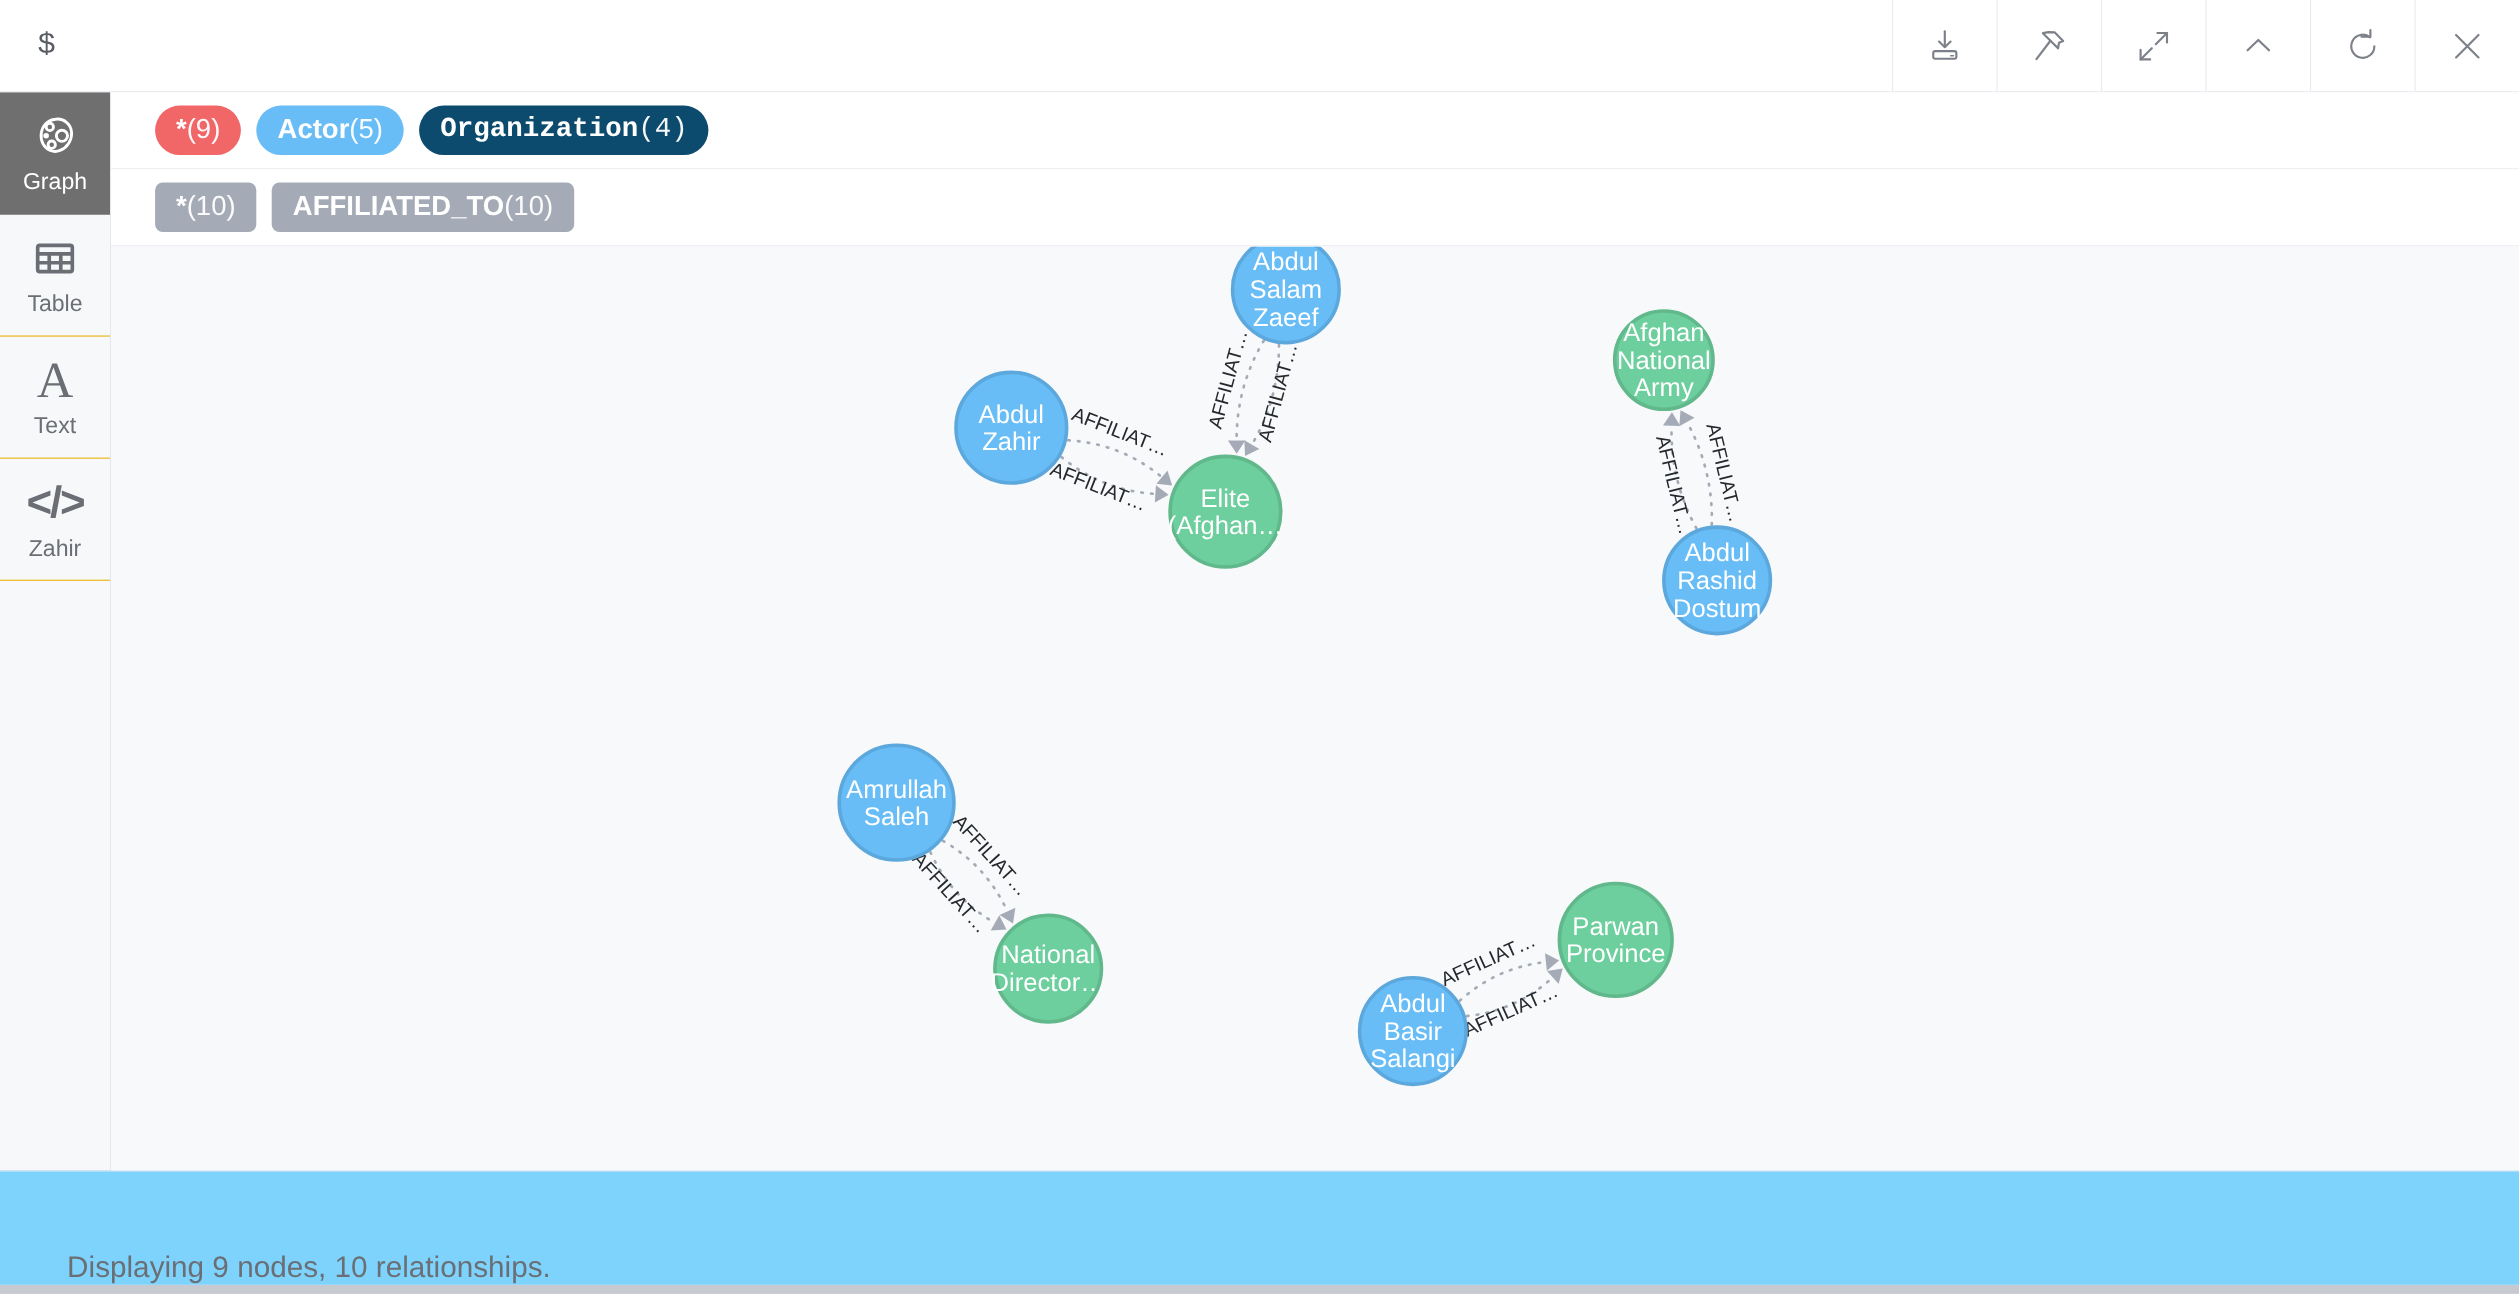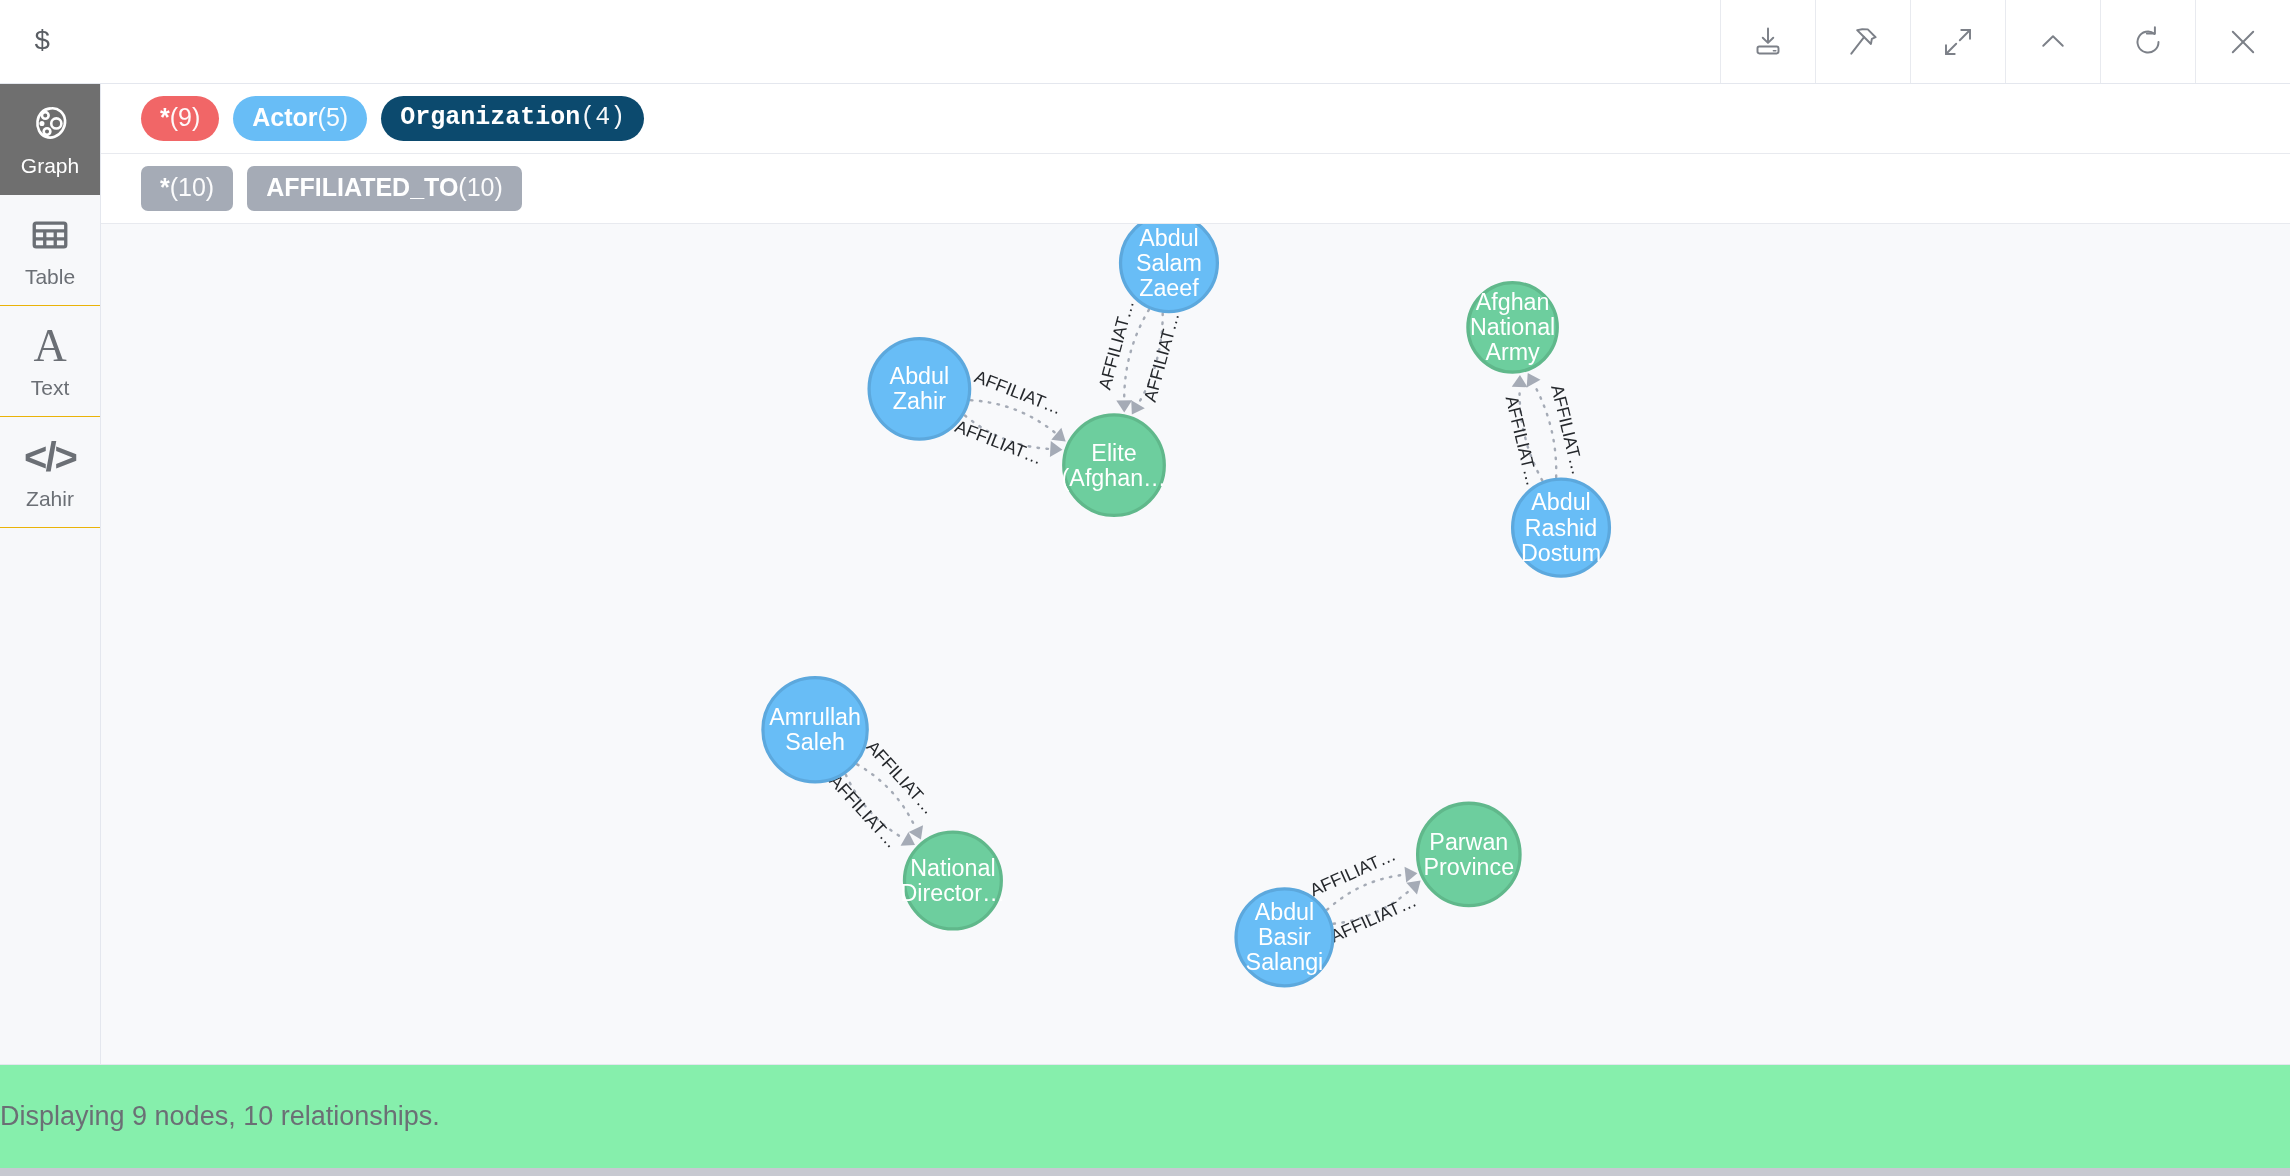--- a/index.html
+++ b/index.html
@@ -98,23 +98,24 @@
   .edge-line { stroke: #a5abb6; stroke-width: 2.6px; stroke-dasharray: 1.6 8; stroke-linecap: round; fill: none; }
   .edge-arrow { fill: #a5abb6; }
   .edge-label { font-family: "Liberation Sans", sans-serif; font-size: 19px; fill: #25282c; font-weight: 500; }
 
   .node-circle { stroke-width: 3.5px; }
   .node-text { font-family: "Liberation Sans", sans-serif; font-size: 25px; fill: #ffffff; text-anchor: middle; }
 
   
   .footer {
     height: 104px; min-height: 104px;
-    background: #86efac;
+    background: #7dd3fc;
     border-top: 1px solid #e4e7ee;
-    display: flex; align-items: center;
+    display: flex; align-items: flex-end;
+    padding-left: 61px;
   }
   .footer-text { font-size: 27px; color: #6b6f75; }
 
   .bottom-strip { height: 8px; background: #c7c9d1; }
 </style>
 </head>
 <body>
 
 <div class="app">
 

